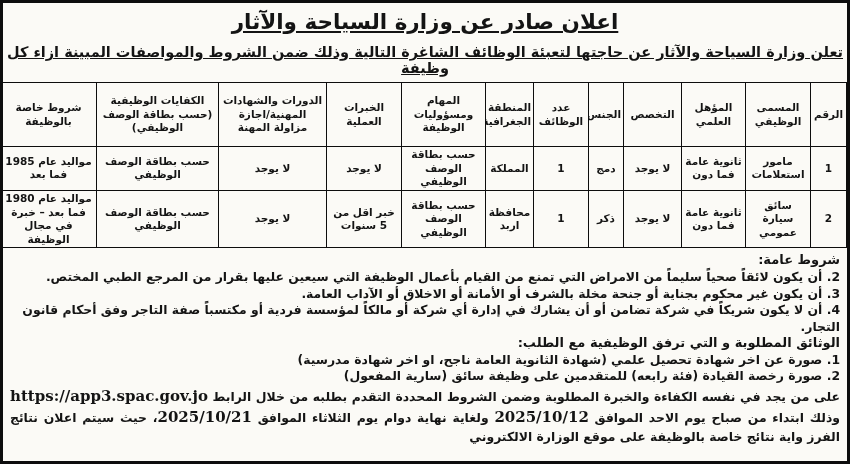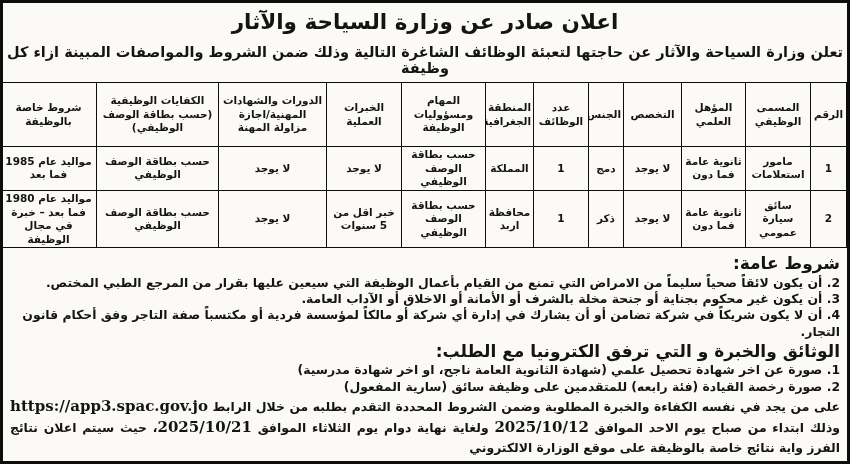--- a/index.html
+++ b/index.html
@@ -8,21 +8,21 @@
 
   .page {
     width:850px; height:464px;
     background:#fbfaf6;
     border:3px solid #0d0d0d;
     color:#141414;
     direction:rtl;
     overflow:hidden;
   }
 
-  .doc-header { text-align:center; padding-top:6px; }
+  .doc-header { text-align:center; padding-top:6px;text-decoration:underline; }
   .doc-title { font-size:21.5px; font-weight:bold; letter-spacing:0; }
   .doc-subtitle { font-size:14.5px; font-weight:bold; margin-top:10px; }
 
   table.jobs {
     width:100%;
     border-collapse:collapse;
     table-layout:fixed;
     margin-top:6px;
     direction:rtl;
   }
@@ -33,21 +33,21 @@
     font-weight:bold;
     padding:1px 2px;
     line-height:1.3;
     overflow:hidden;
   }
   .jobs thead th { height:64px; font-size:10.5px; }
   .jobs tbody tr.r1 td { height:42px; font-size:10.5px; }
   .jobs tbody tr.r2 td { height:46px; font-size:10.5px; }
 
   .body-text { padding:4px 7px 0 7px; font-weight:bold; }
-  .sec-heading { font-size:17px; line-height:1.3; }
+  .sec-heading { font-size:13px; line-height:1.3; }
   .cond-item, .doc-item { font-size:12.4px; line-height:1.32; }
   .app-paragraph { font-size:12.4px; line-height:1.42; text-align:justify; margin-top:1px; }
   .latin { font-family:"DejaVu Serif", serif; font-size:15px; direction:ltr; unicode-bidi:embed; font-weight:bold; }
 </style>
 </head>
 <body>
 
 <div class="page">
 
   <div class="doc-header">
@@ -117,21 +117,21 @@
       </tr>
     </tbody>
   </table>
 
   <div class="body-text">
     <div class="sec-heading">شروط عامة:</div>
     <div class="cond-item">2. أن يكون لائقاً صحياً سليماً من الامراض التي تمنع من القيام بأعمال الوظيفة التي سيعين عليها بقرار من المرجع الطبي المختص.</div>
     <div class="cond-item">3. أن يكون غير محكوم بجناية أو جنحة مخلة بالشرف أو الأمانة أو الاخلاق أو الآداب العامة.</div>
     <div class="cond-item">4. أن لا يكون شريكاً في شركة تضامن أو أن يشارك في إدارة أي شركة أو مالكاً لمؤسسة فردية أو مكتسباً صفة التاجر وفق أحكام قانون التجار.</div>
 
-    <div class="sec-heading">الوثائق والخبرة و التي ترفق الكترونيا مع الطلب:</div>
+    <div class="sec-heading">الوثائق المطلوبة و التي ترفق الوظيفية مع الطلب:</div>
     <div class="doc-item">1. صورة عن اخر شهادة تحصيل علمي (شهادة الثانوية العامة ناجح، او اخر شهادة مدرسية)</div>
     <div class="doc-item">2. صورة رخصة القيادة (فئة رابعه) للمتقدمين على وظيفة سائق (سارية المفعول)</div>
 
     <div class="app-paragraph"><span>على من يجد في نفسه الكفاءة والخبرة المطلوبة وضمن الشروط المحددة التقدم بطلبه من خلال الرابط </span><span class="latin">https://app3.spac.gov.jo</span><span> وذلك ابتداء من صباح يوم الاحد الموافق </span><span class="latin">2025/10/12</span><span> ولغاية نهاية دوام يوم الثلاثاء الموافق </span><span class="latin">2025/10/21</span><span>، حيث سيتم اعلان نتائج الفرز واية نتائج خاصة بالوظيفة على موقع الوزارة الالكتروني </span></div>
 
   </div>
 
 </div>
 
 </body></html>

